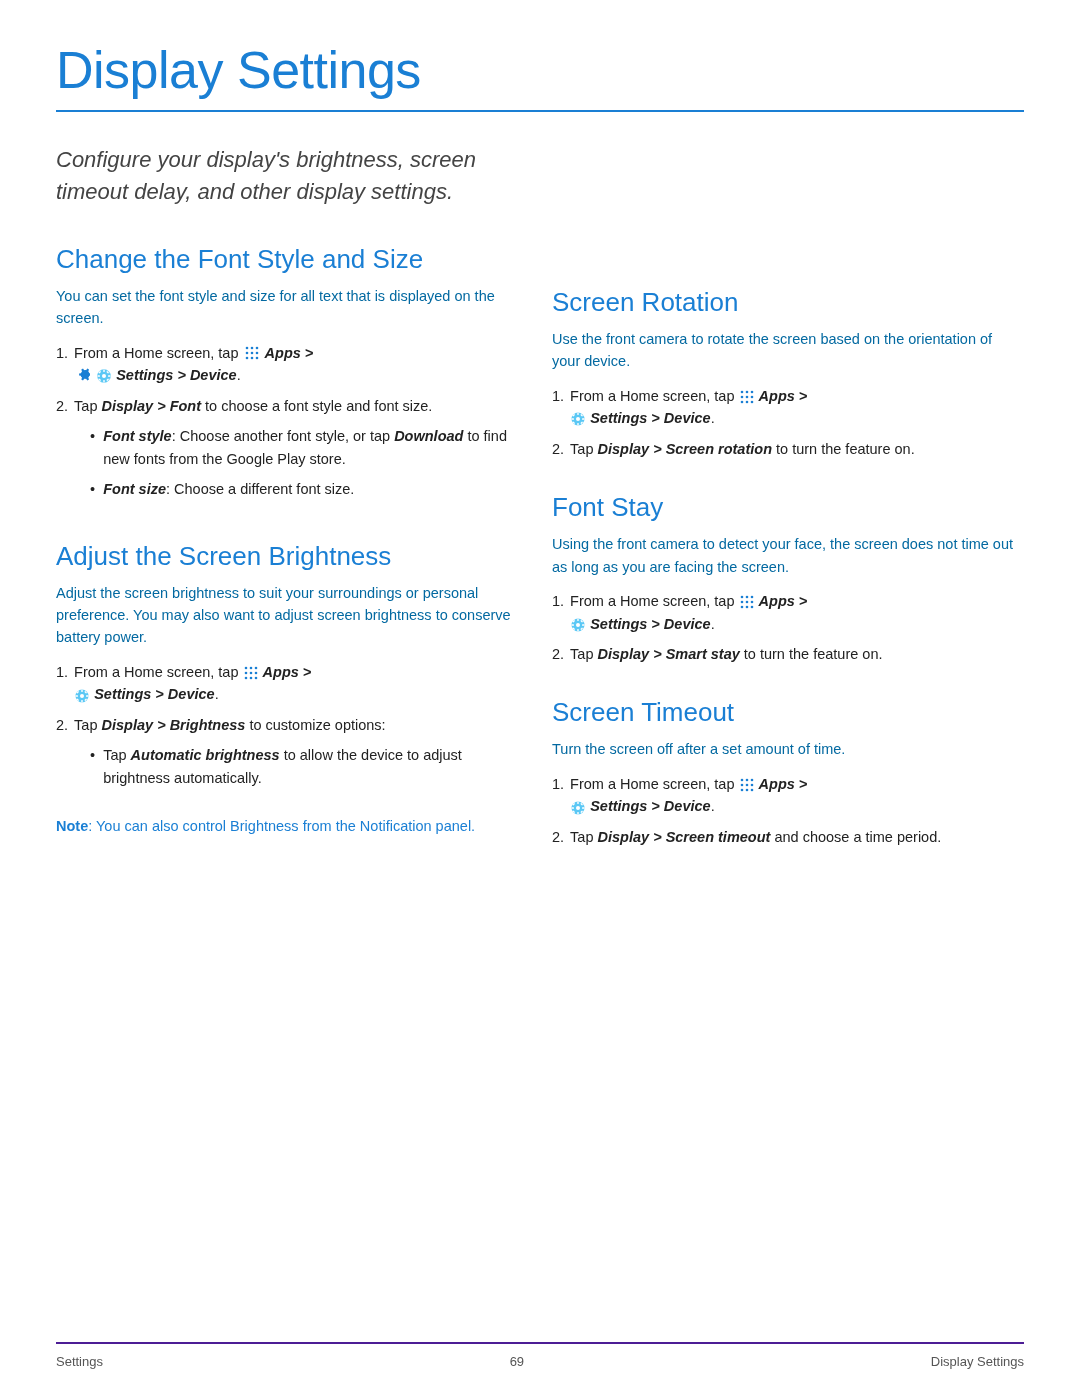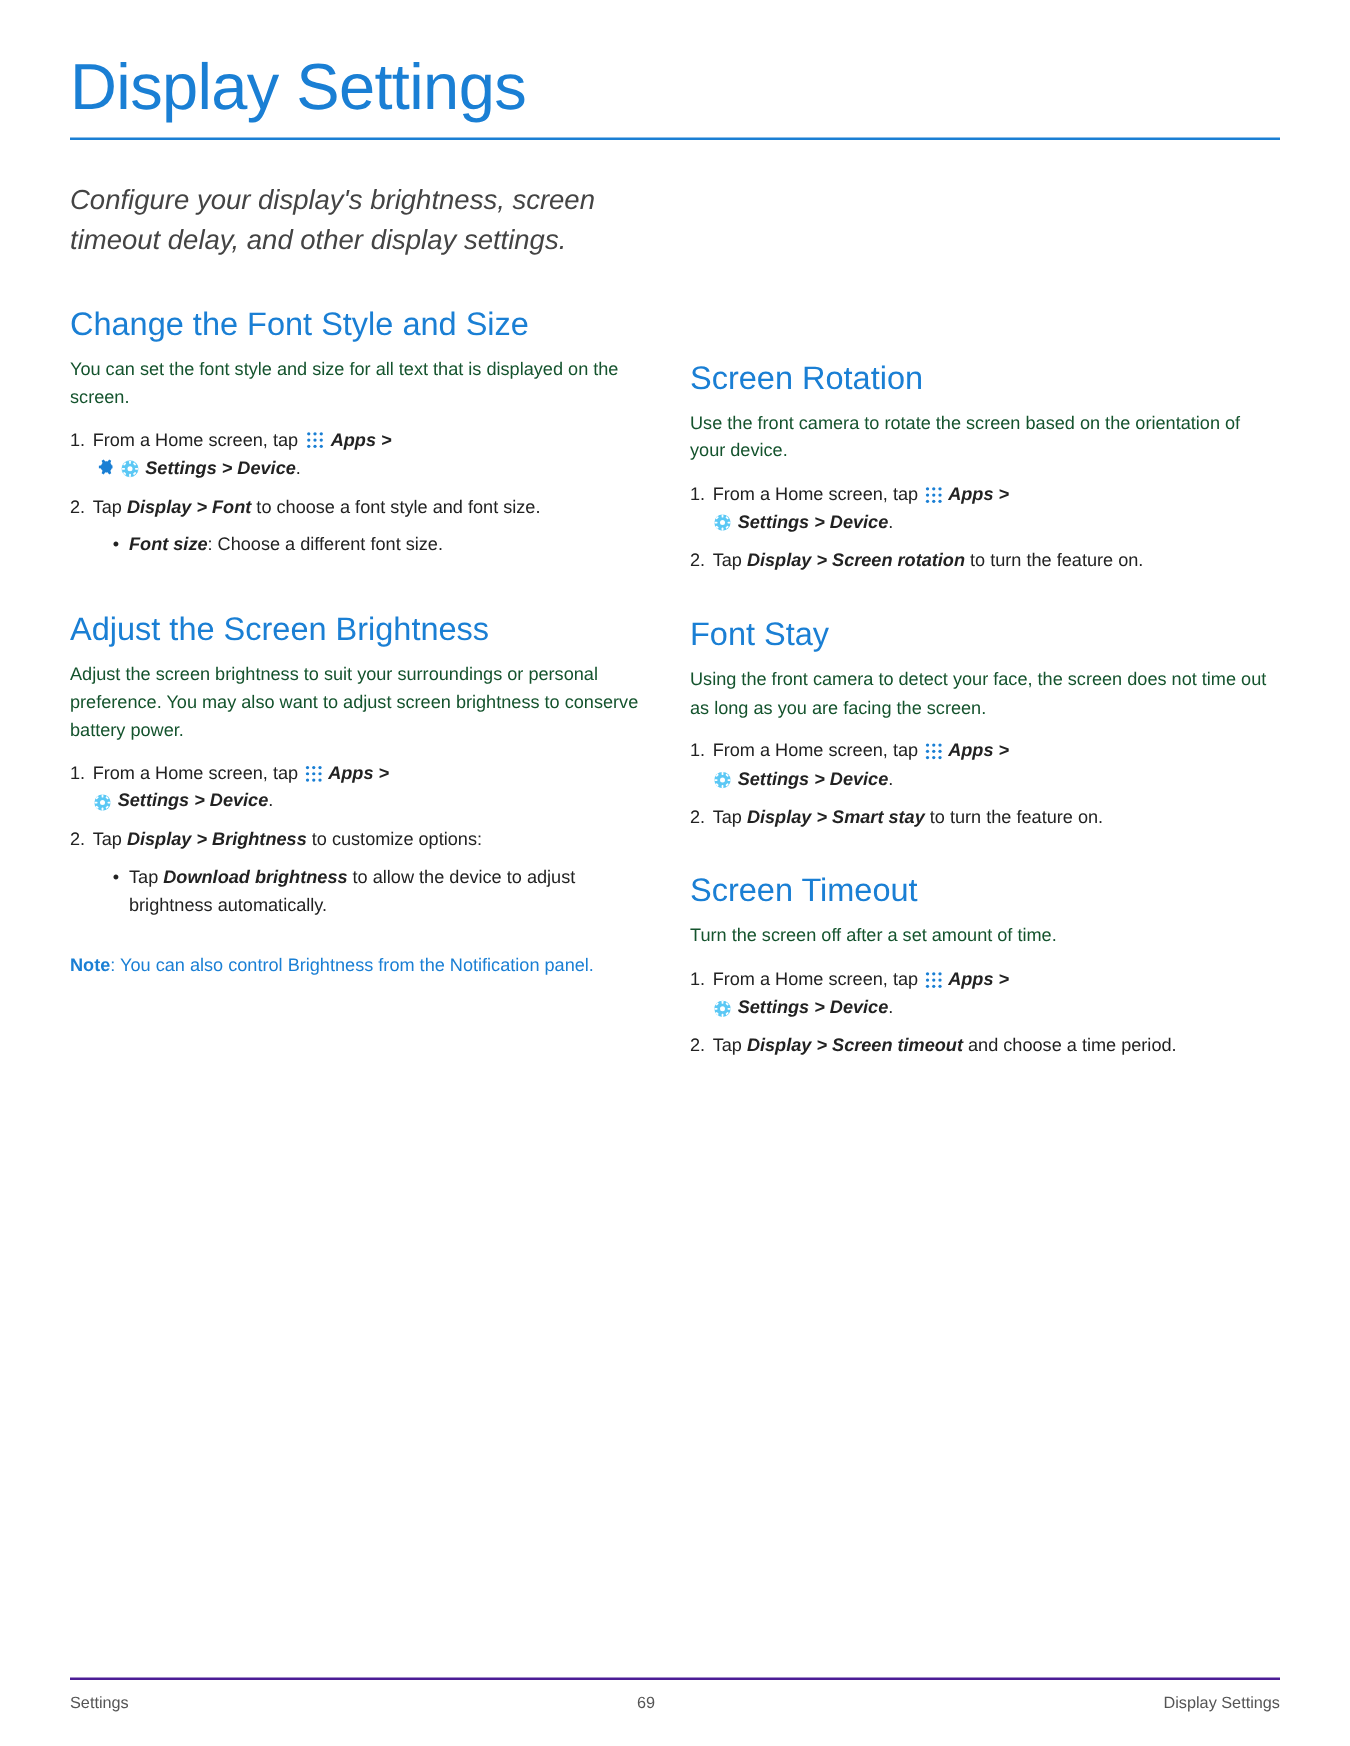--- a/index.html
+++ b/index.html
@@ -64,21 +64,21 @@
       font-size: 26px;
       font-weight: 400;
       color: #1a7fd4;
       margin-bottom: 10px;
     }
 
     
     .body-text {
       font-size: 14.5px;
       line-height: 1.55;
-      color: #14532d;
+      color: #0369a1;
       margin-bottom: 12px;
     }
 
     
     .numbered-list {
       list-style: none;
       counter-reset: steps;
       margin-bottom: 14px;
     }
 
@@ -256,20 +256,23 @@
                 </svg>
               </span>
               <b>Settings &gt; Device</b>.
             </span>
           </li>
           <li>
             <span class="list-content">
               Tap <b>Display &gt; Font</b> to choose a font style and font size.
               <ul class="bullet-list">
                 <li>
+                    <span><b>Font style</b>: Choose another font style, or tap <b>Download</b> to find new fonts from the Google Play store.</span>
+                  </li>
+                <li>
                     <span><b>Font size</b>: Choose a different font size.</span>
                   </li>
               </ul>
             </span>
           </li>
         </ol>
       </div>
 
       <div class="section-block">
         <h2 class="section-title">Adjust the Screen Brightness</h2>
@@ -303,21 +306,21 @@
                 <rect x="10.0" y="9.5" width="1.4" height="2.5" rx="0.5" fill="white" transform="rotate(45 10.7 10.7)"></rect>
               </svg>
               <b>Settings &gt; Device</b>.
             </span>
           </li>
           <li>
             <span class="list-content">
               Tap <b>Display &gt; Brightness</b> to customize options:
               <ul class="bullet-list">
                 <li>
-                    <span>Tap <b>Download brightness</b> to allow the device to adjust brightness automatically.</span>
+                    <span>Tap <b>Automatic brightness</b> to allow the device to adjust brightness automatically.</span>
                   </li>
               </ul>
             </span>
           </li>
         </ol>
         <p class="note-text">
           <span class="note-label">Note</span>: You can also control Brightness from the Notification panel.
         </p>
       </div>
 

